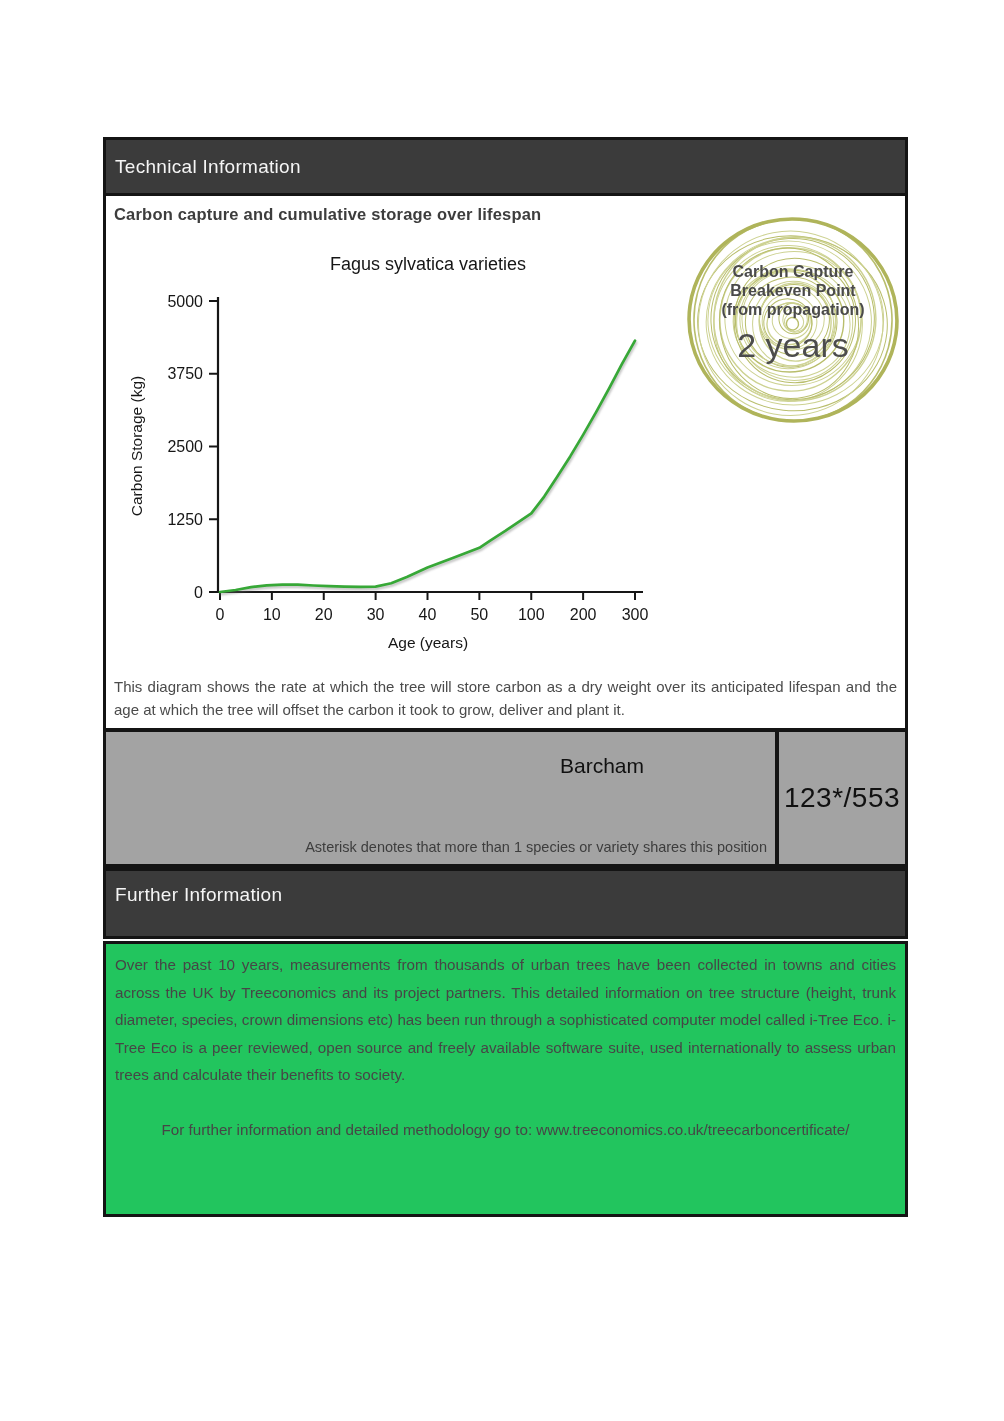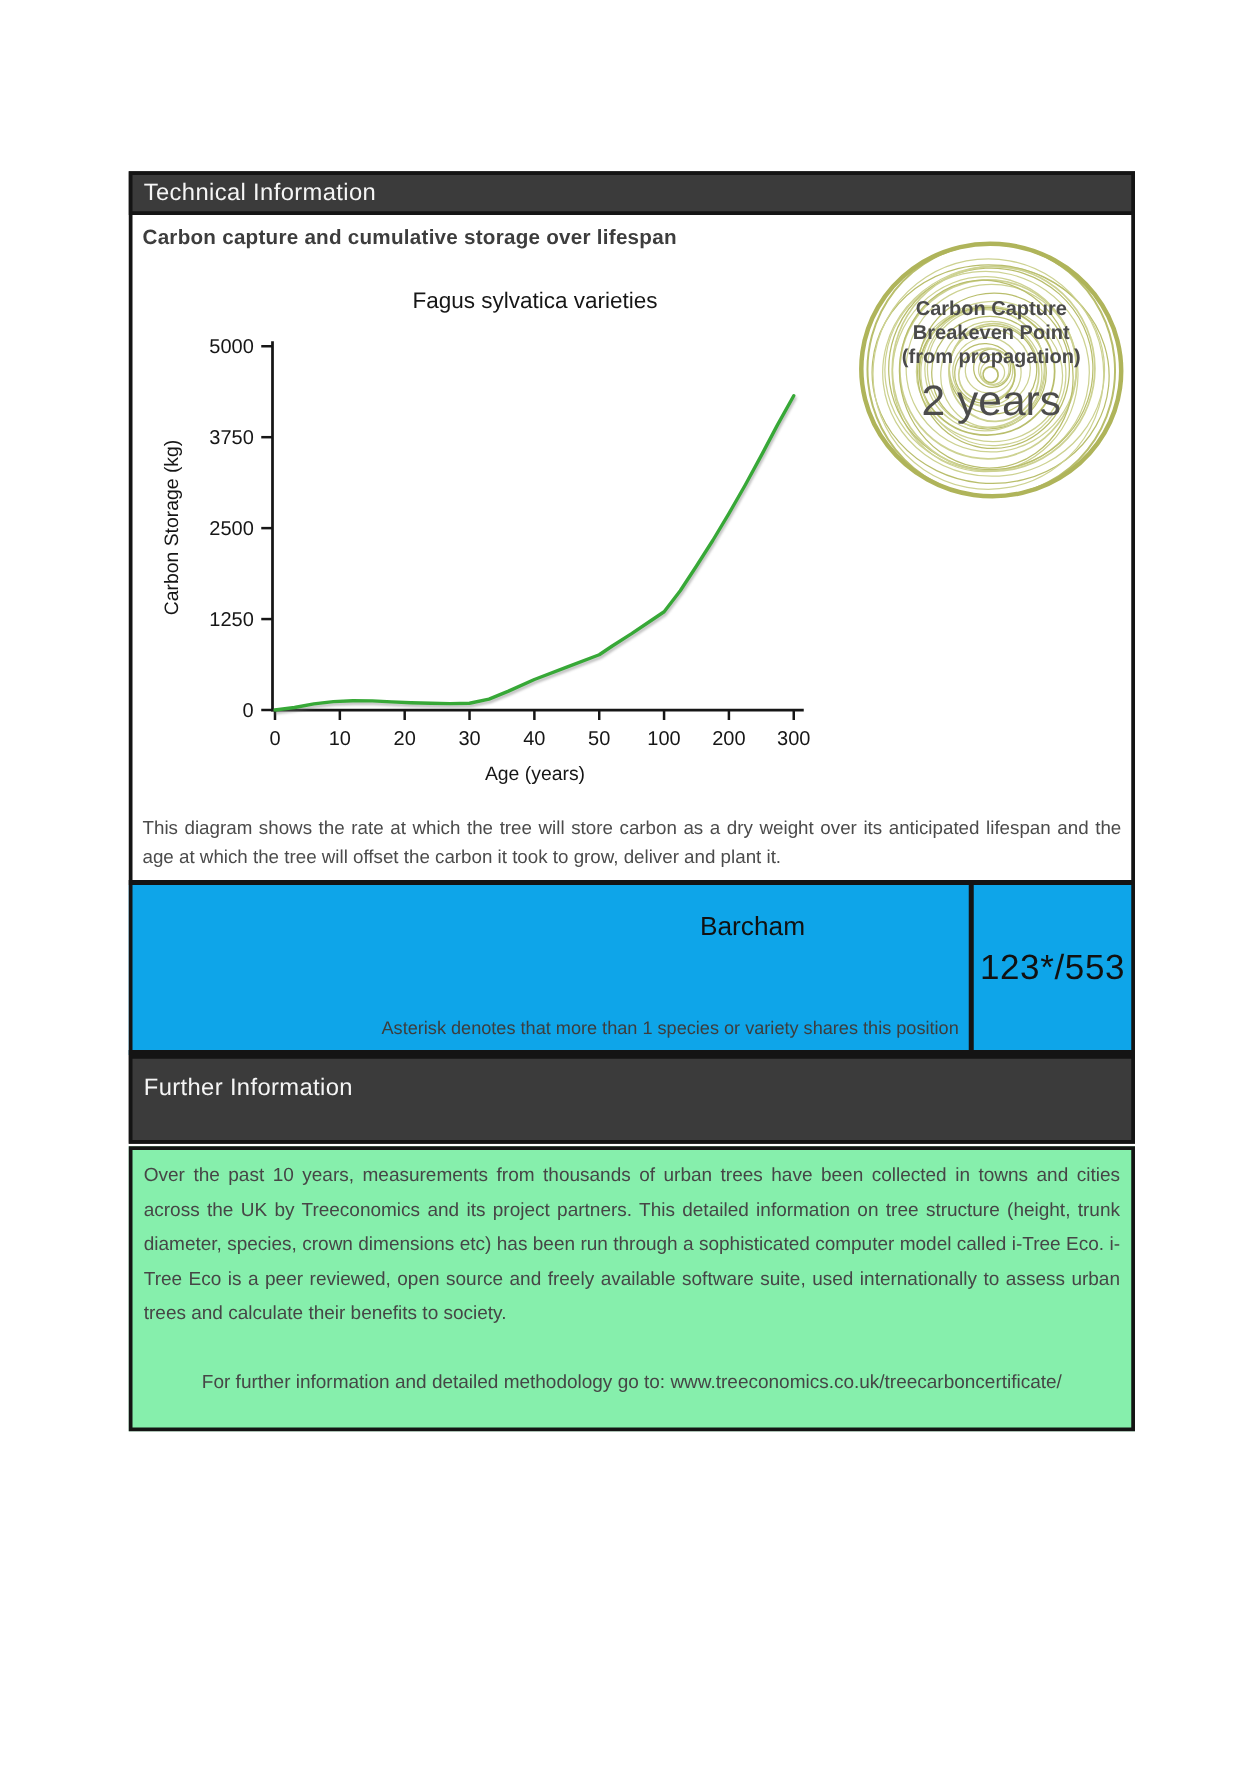--- a/index.html
+++ b/index.html
@@ -1,41 +1,41 @@
 <!DOCTYPE html>
 <html><head>
 <meta charset="utf-8">
 <style>
   html,body{margin:0;padding:0;background:#ffffff;}
   body{width:1004px;height:1421px;position:relative;font-family:"Liberation Sans","DejaVu Sans",sans-serif;}
   .cert{position:absolute;left:103px;top:137px;width:805px;}
   .cert *{box-sizing:border-box;}
 
   .band{background:#3b3b3b;border:3px solid #141414;color:#f5f5f5;}
-  .band1{height:35px;display:flex;align-items:center;padding-left:9px;font-size:19px;letter-spacing:.3px;}
+  .band1{height:59px;display:flex;align-items:center;padding-left:9px;font-size:19px;letter-spacing:.3px;}
   .band2{height:71px;padding:13px 0 0 9px;font-size:19px;letter-spacing:.3px;}
 
   .chart-box{position:relative;background:#fff;border:3px solid #141414;border-top:none;border-bottom-width:4px;height:536px;}
   .section-heading{padding:9px 12px 0 8px;font-size:16.5px;font-weight:bold;color:#3d3d3d;letter-spacing:.2px;}
   #chart-svg{position:absolute;left:0;top:0;}
   .badge{position:absolute;top:14px;right:2px;width:220px;height:220px;}
   #rings-svg{position:absolute;left:0;top:0;}
   .badge-text{position:absolute;left:0;top:52px;width:220px;text-align:center;color:#4a4a4a;}
   .badge-line{font-size:16px;font-weight:bold;line-height:19px;}
   .badge-value{font-size:34px;font-weight:400;margin-top:7px;color:#4c4c4c;}
   .chart-desc{position:absolute;left:8px;right:8px;top:479px;font-size:15px;line-height:23px;color:#4b4b4b;text-align:justify;}
 
-  .ranking-row{display:flex;background:#0ea5e9;border:3px solid #141414;border-top:none;border-bottom-width:4px;height:136px;justify-content:flex-end;}
+  .ranking-row{display:flex;background:#a3a3a3;border:3px solid #141414;border-top:none;border-bottom-width:4px;height:136px;justify-content:flex-end;}
   .ranking-left{flex:1;position:relative;}
   .ranking-label{margin:20px 0 0 454px;font-size:21px;line-height:27px;color:#111111;}
   .ranking-note{position:absolute;right:8px;bottom:9px;font-size:14.5px;color:#3d3d3d;}
   .ranking-right{width:130px;border-left:4px solid #141414;display:flex;align-items:center;justify-content:center;}
   .ranking-value{font-size:28px;color:#111111;letter-spacing:.5px;}
 
-  .info-box{background:#86efac;border:3px solid #141414;margin-top:2px;height:228px;padding:7px 9px;color:#464646;}
+  .info-box{background:#22c55e;border:3px solid #141414;margin-top:2px;height:276px;padding:7px 9px;color:#464646;}
   .info-par{margin:0;font-size:15.2px;line-height:27.5px;text-align:justify;}
   .link-line{margin-top:27px;text-align:center;}
 </style>
 </head>
 <body>
 
 <div class="page">
   <div class="cert">
 
     <div class="band band1">

